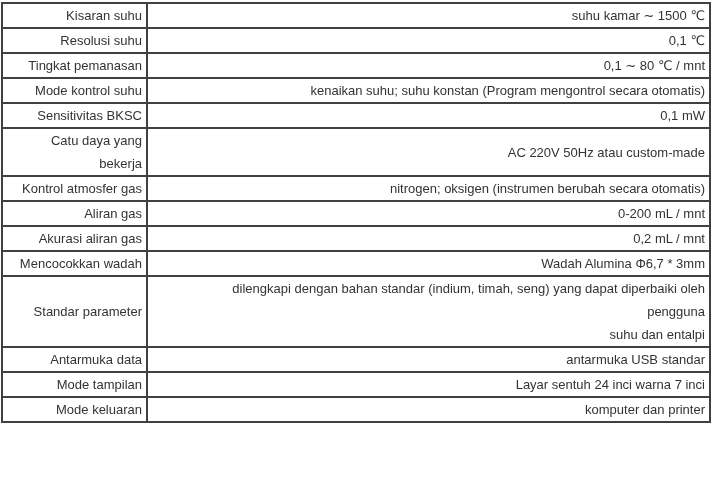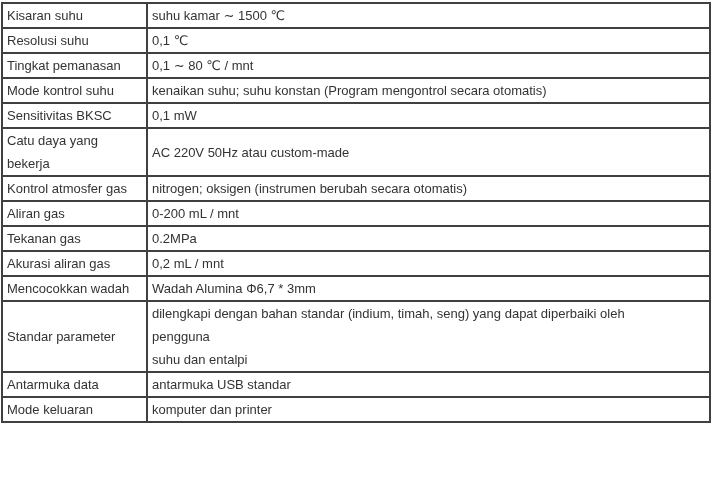--- a/index.html
+++ b/index.html
@@ -14,20 +14,21 @@
     font-family: "Liberation Sans", "DejaVu Sans", sans-serif;
     font-size: 13px;
     color: var(--text-color, #333333);
   }
   table.spec {
     border-collapse: collapse;
     table-layout: fixed;
     width: 710px;
     margin: 2px 0 0 1px;
     background: #ffffff;
+    text-align: right;
   }
   table.spec col.c1 { width: 145px; }
   table.spec td {
     border: 2px solid var(--border-color, #404040);
     padding: 0 4px;
     vertical-align: middle;
     overflow: hidden;
   }
   .line {
     line-height: 23px;
@@ -103,28 +104,20 @@
       <tr>
         <td>
           <div class="line">Aliran gas</div>
         </td>
         <td>
           <div class="line">0-200 mL / mnt</div>
         </td>
       </tr>
       <tr>
         <td>
-          <div class="line">Tekanan gas</div>
-        </td>
-        <td>
-          <div class="line">0.2MPa</div>
-        </td>
-      </tr>
-      <tr>
-        <td>
           <div class="line">Akurasi aliran gas</div>
         </td>
         <td>
           <div class="line">0,2 mL / mnt</div>
         </td>
       </tr>
       <tr>
         <td>
           <div class="line">Mencocokkan wadah</div>
         </td>
@@ -145,20 +138,28 @@
       <tr>
         <td>
           <div class="line">Antarmuka data</div>
         </td>
         <td>
           <div class="line">antarmuka USB standar</div>
         </td>
       </tr>
       <tr>
         <td>
+          <div class="line">Mode tampilan</div>
+        </td>
+        <td>
+          <div class="line">Layar sentuh 24 inci warna 7 inci</div>
+        </td>
+      </tr>
+      <tr>
+        <td>
           <div class="line">Mode keluaran</div>
         </td>
         <td>
           <div class="line">komputer dan printer</div>
         </td>
       </tr>
     </tbody>
 </table>
 
 </body></html>

